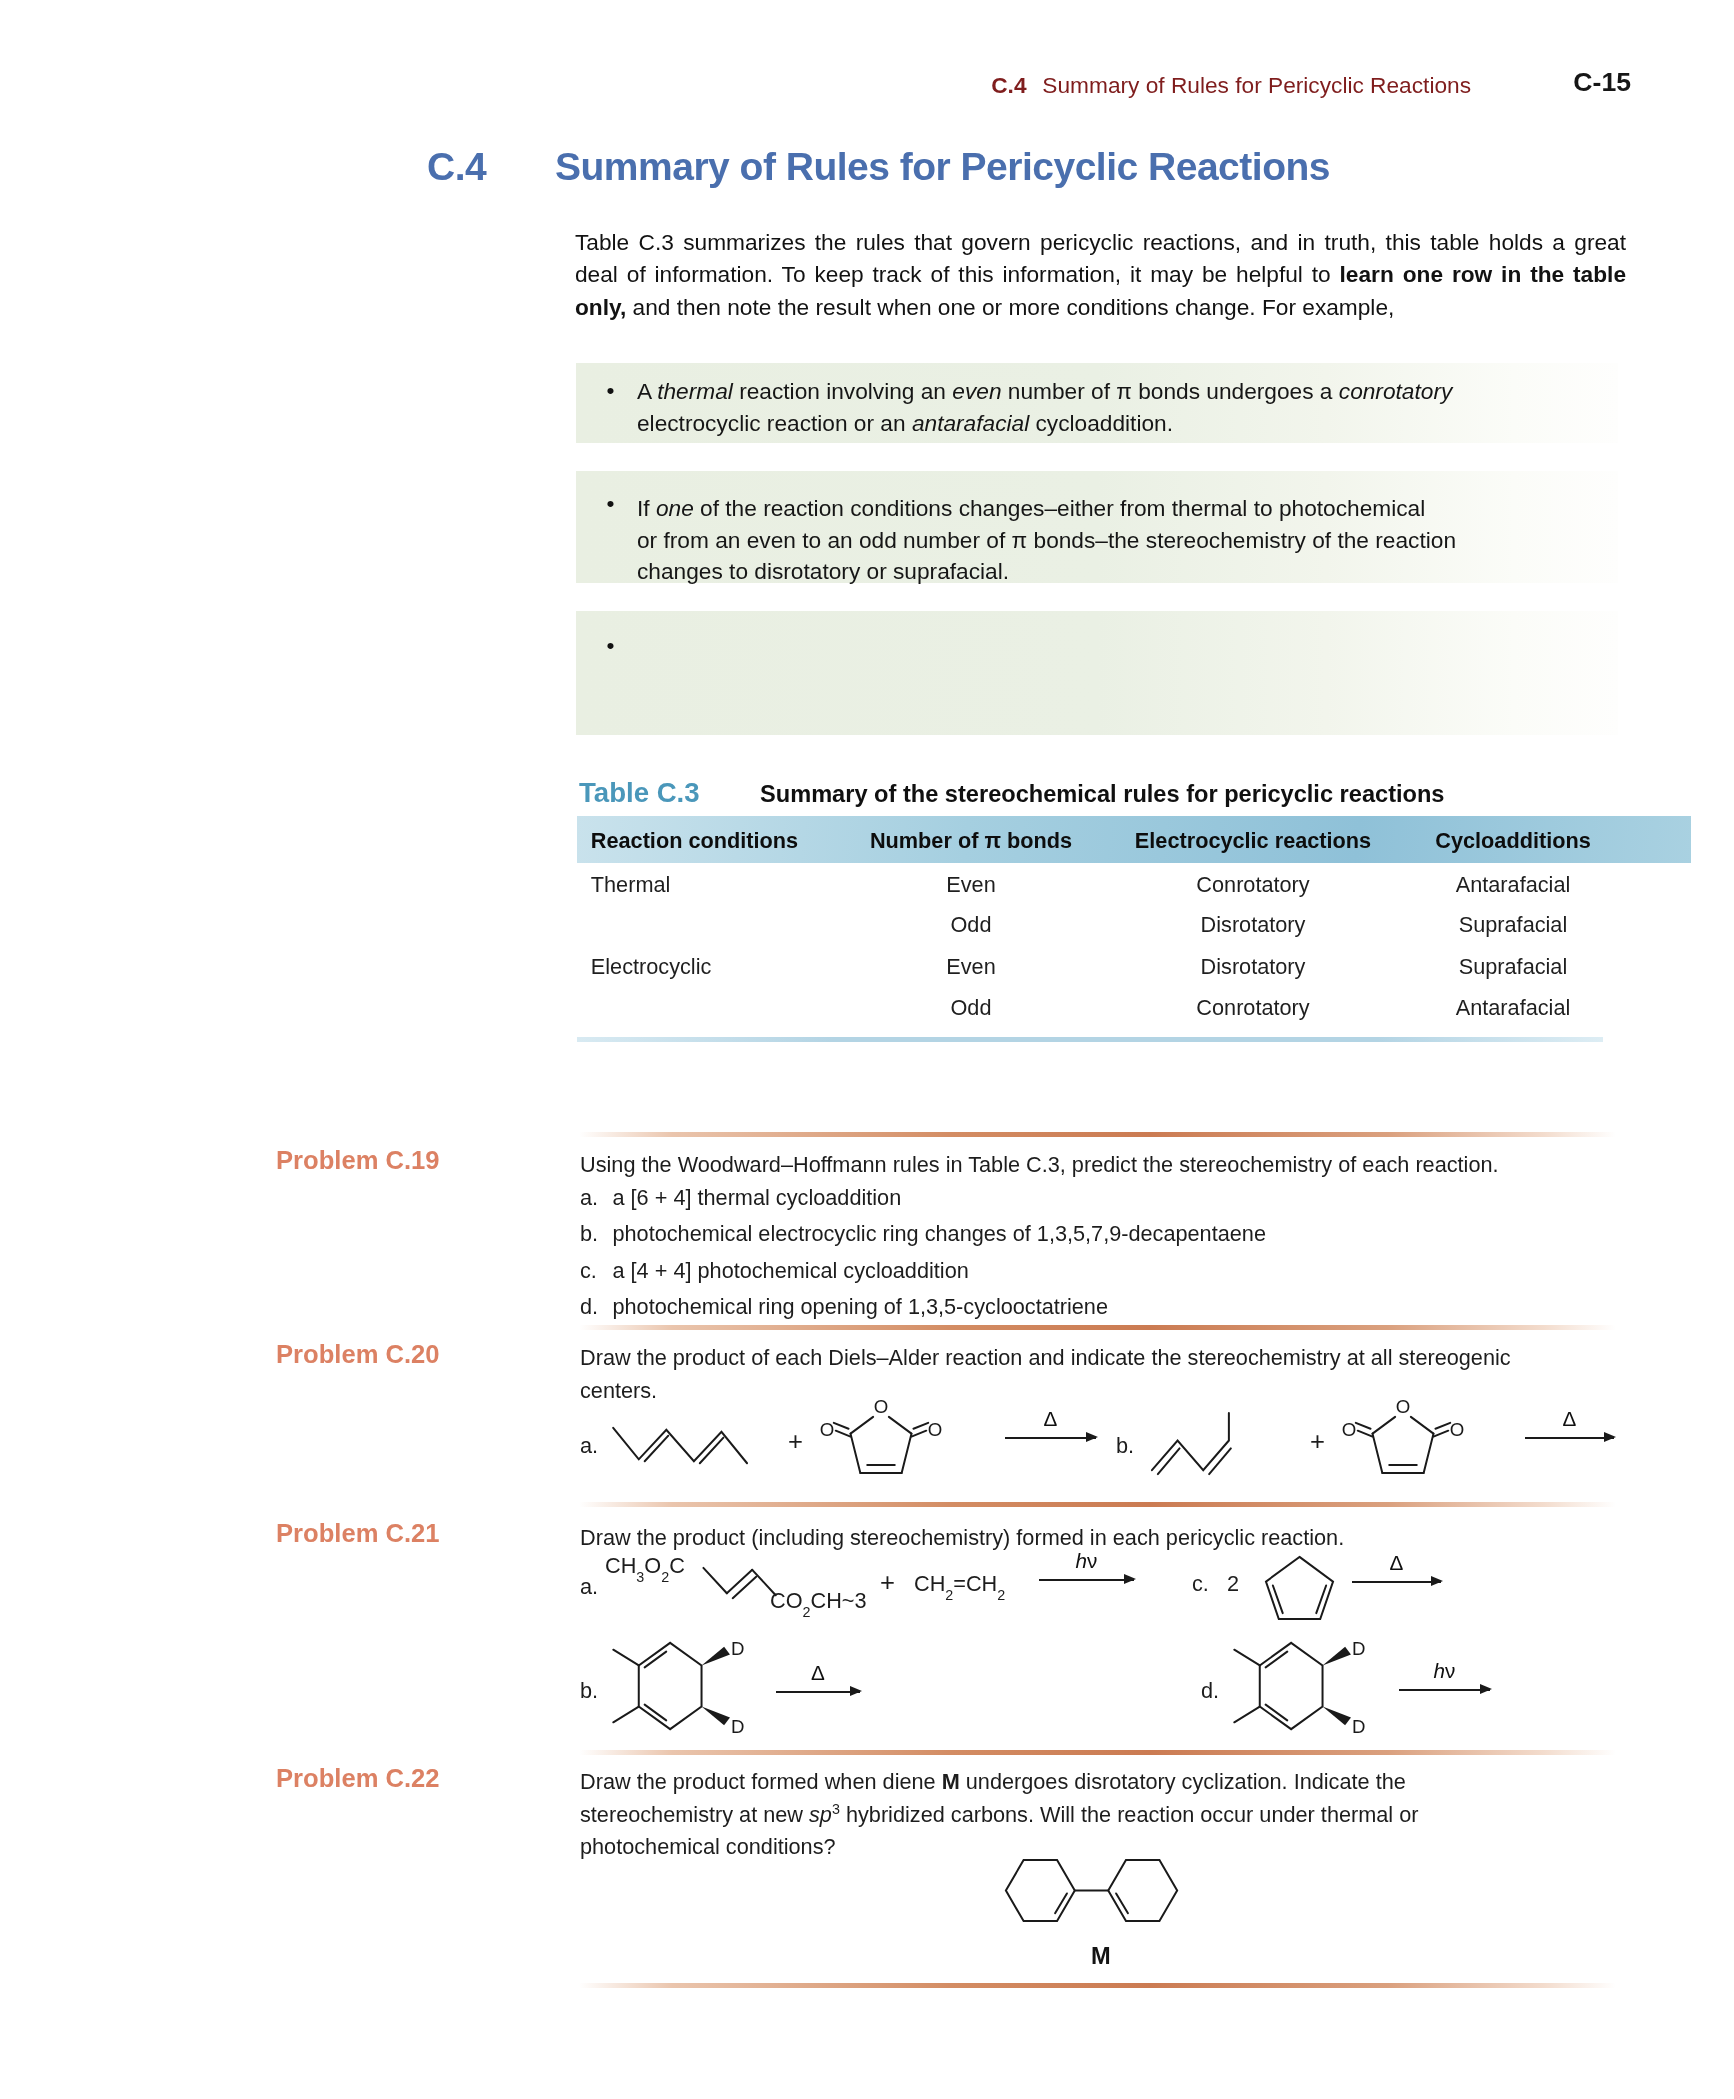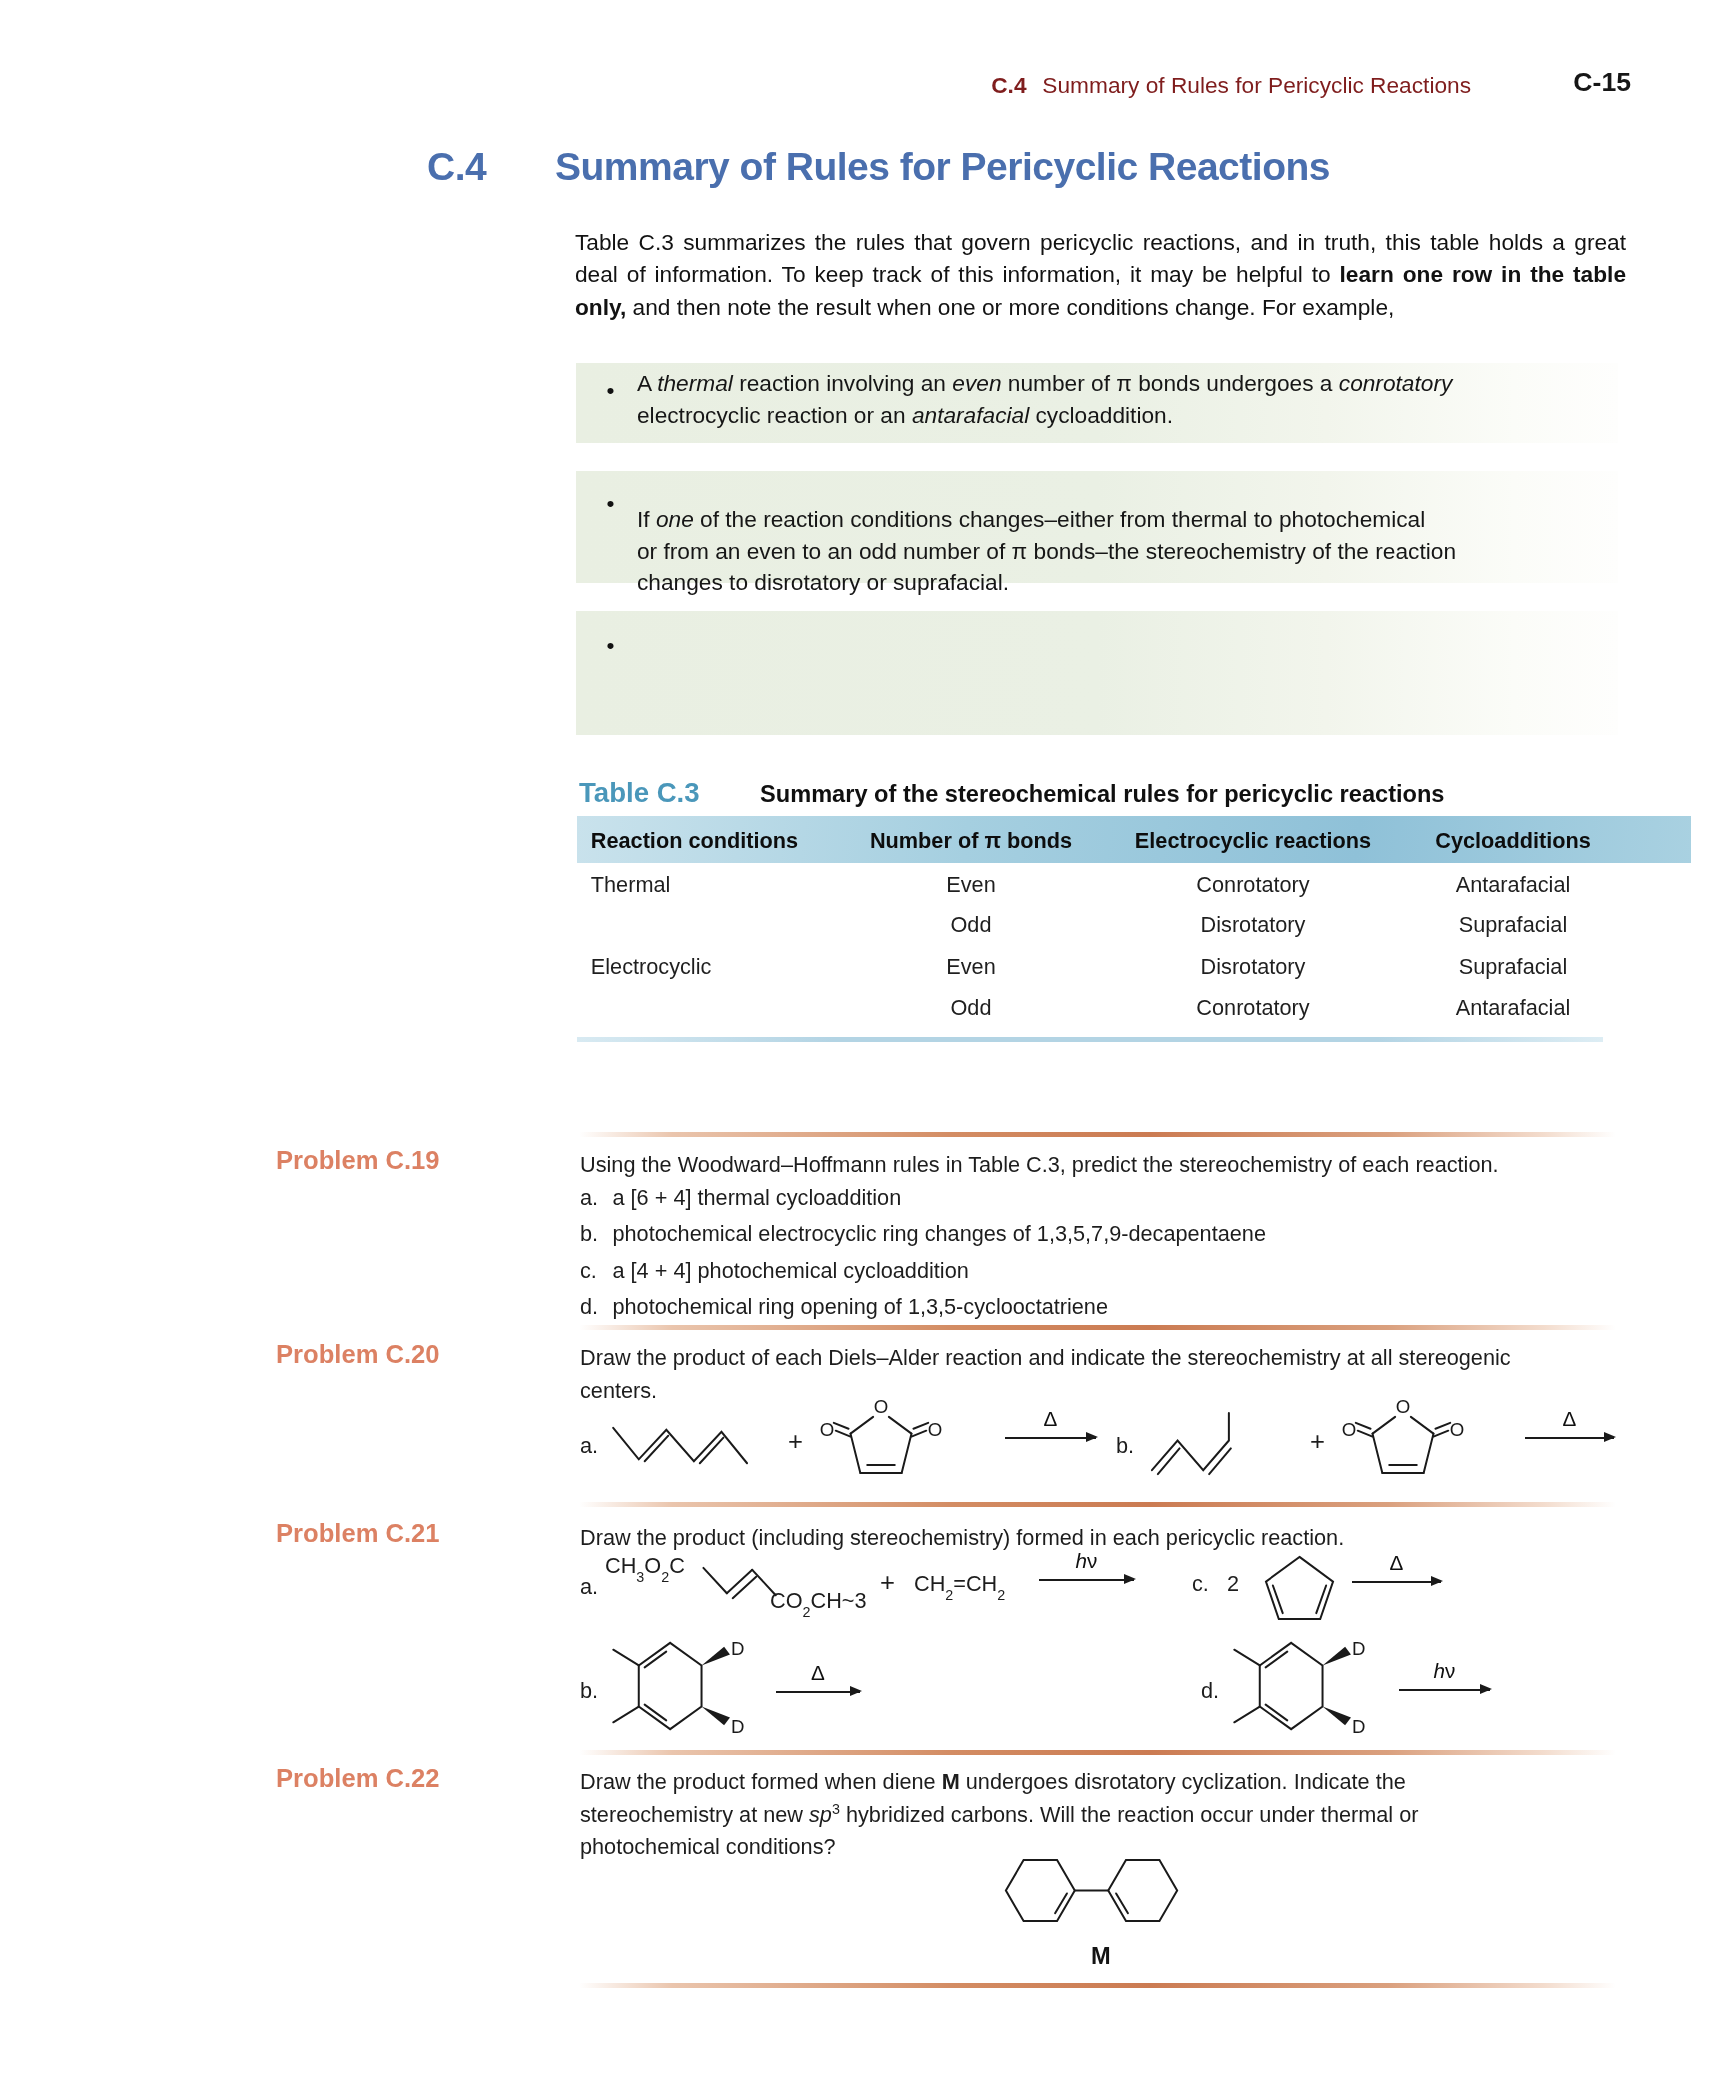--- a/index.html
+++ b/index.html
@@ -25,21 +25,21 @@
          text-align:justify;color:#121212}
 
   
   .kp{left:576px;width:1042px;background:linear-gradient(90deg,#e9efe2 0%,#eaf0e4 50%,#f2f5ec 72%,#fbfcf8 90%,#fefefd 100%)}
   #kp1{top:363px;height:80px}
   #kp2{top:471px;height:112px}
   #kp3{top:611px;height:124px}
   .kp .bullet{position:absolute;left:30.5px;font-size:22.7px;color:#111}
   #kp1 .bullet{top:13.8px}#kp2 .bullet{top:18.7px}#kp3 .bullet{top:20.7px}
   .kp .kp-text{display:block;margin-left:61px;margin-right:89px;font-size:22.7px;line-height:31.5px;color:#161616}
-  #kp1 .kp-text{padding-top:5px}#kp2 .kp-text{padding-top:33px}#kp3 .kp-text{padding-top:19.7px}
+  #kp1 .kp-text{padding-top:13px}#kp2 .kp-text{padding-top:22px}#kp3 .kp-text{padding-top:19.7px}
 
   
   .tbl-label{left:579px;top:777px;font-size:27.6px;font-weight:700;color:#4a97ba;white-space:nowrap}
   .tbl-caption{left:760px;top:781px;font-size:23.6px;font-weight:700;color:#101010;white-space:nowrap}
   .tbl-head{left:577px;top:816px;width:1114px;height:47px;
             background:linear-gradient(96deg,#c9e2ec 0%,#a5cfe0 35%,#8fc1d8 70%,#a9d1e1 100%)}
   .th{position:absolute;top:11.8px;font-size:21.7px;font-weight:700;color:#0d0d0d;white-space:nowrap}
   .th1{left:13.8px}
   .th2{left:394px;transform:translateX(-50%)}
   .th3{left:676px;transform:translateX(-50%)}

